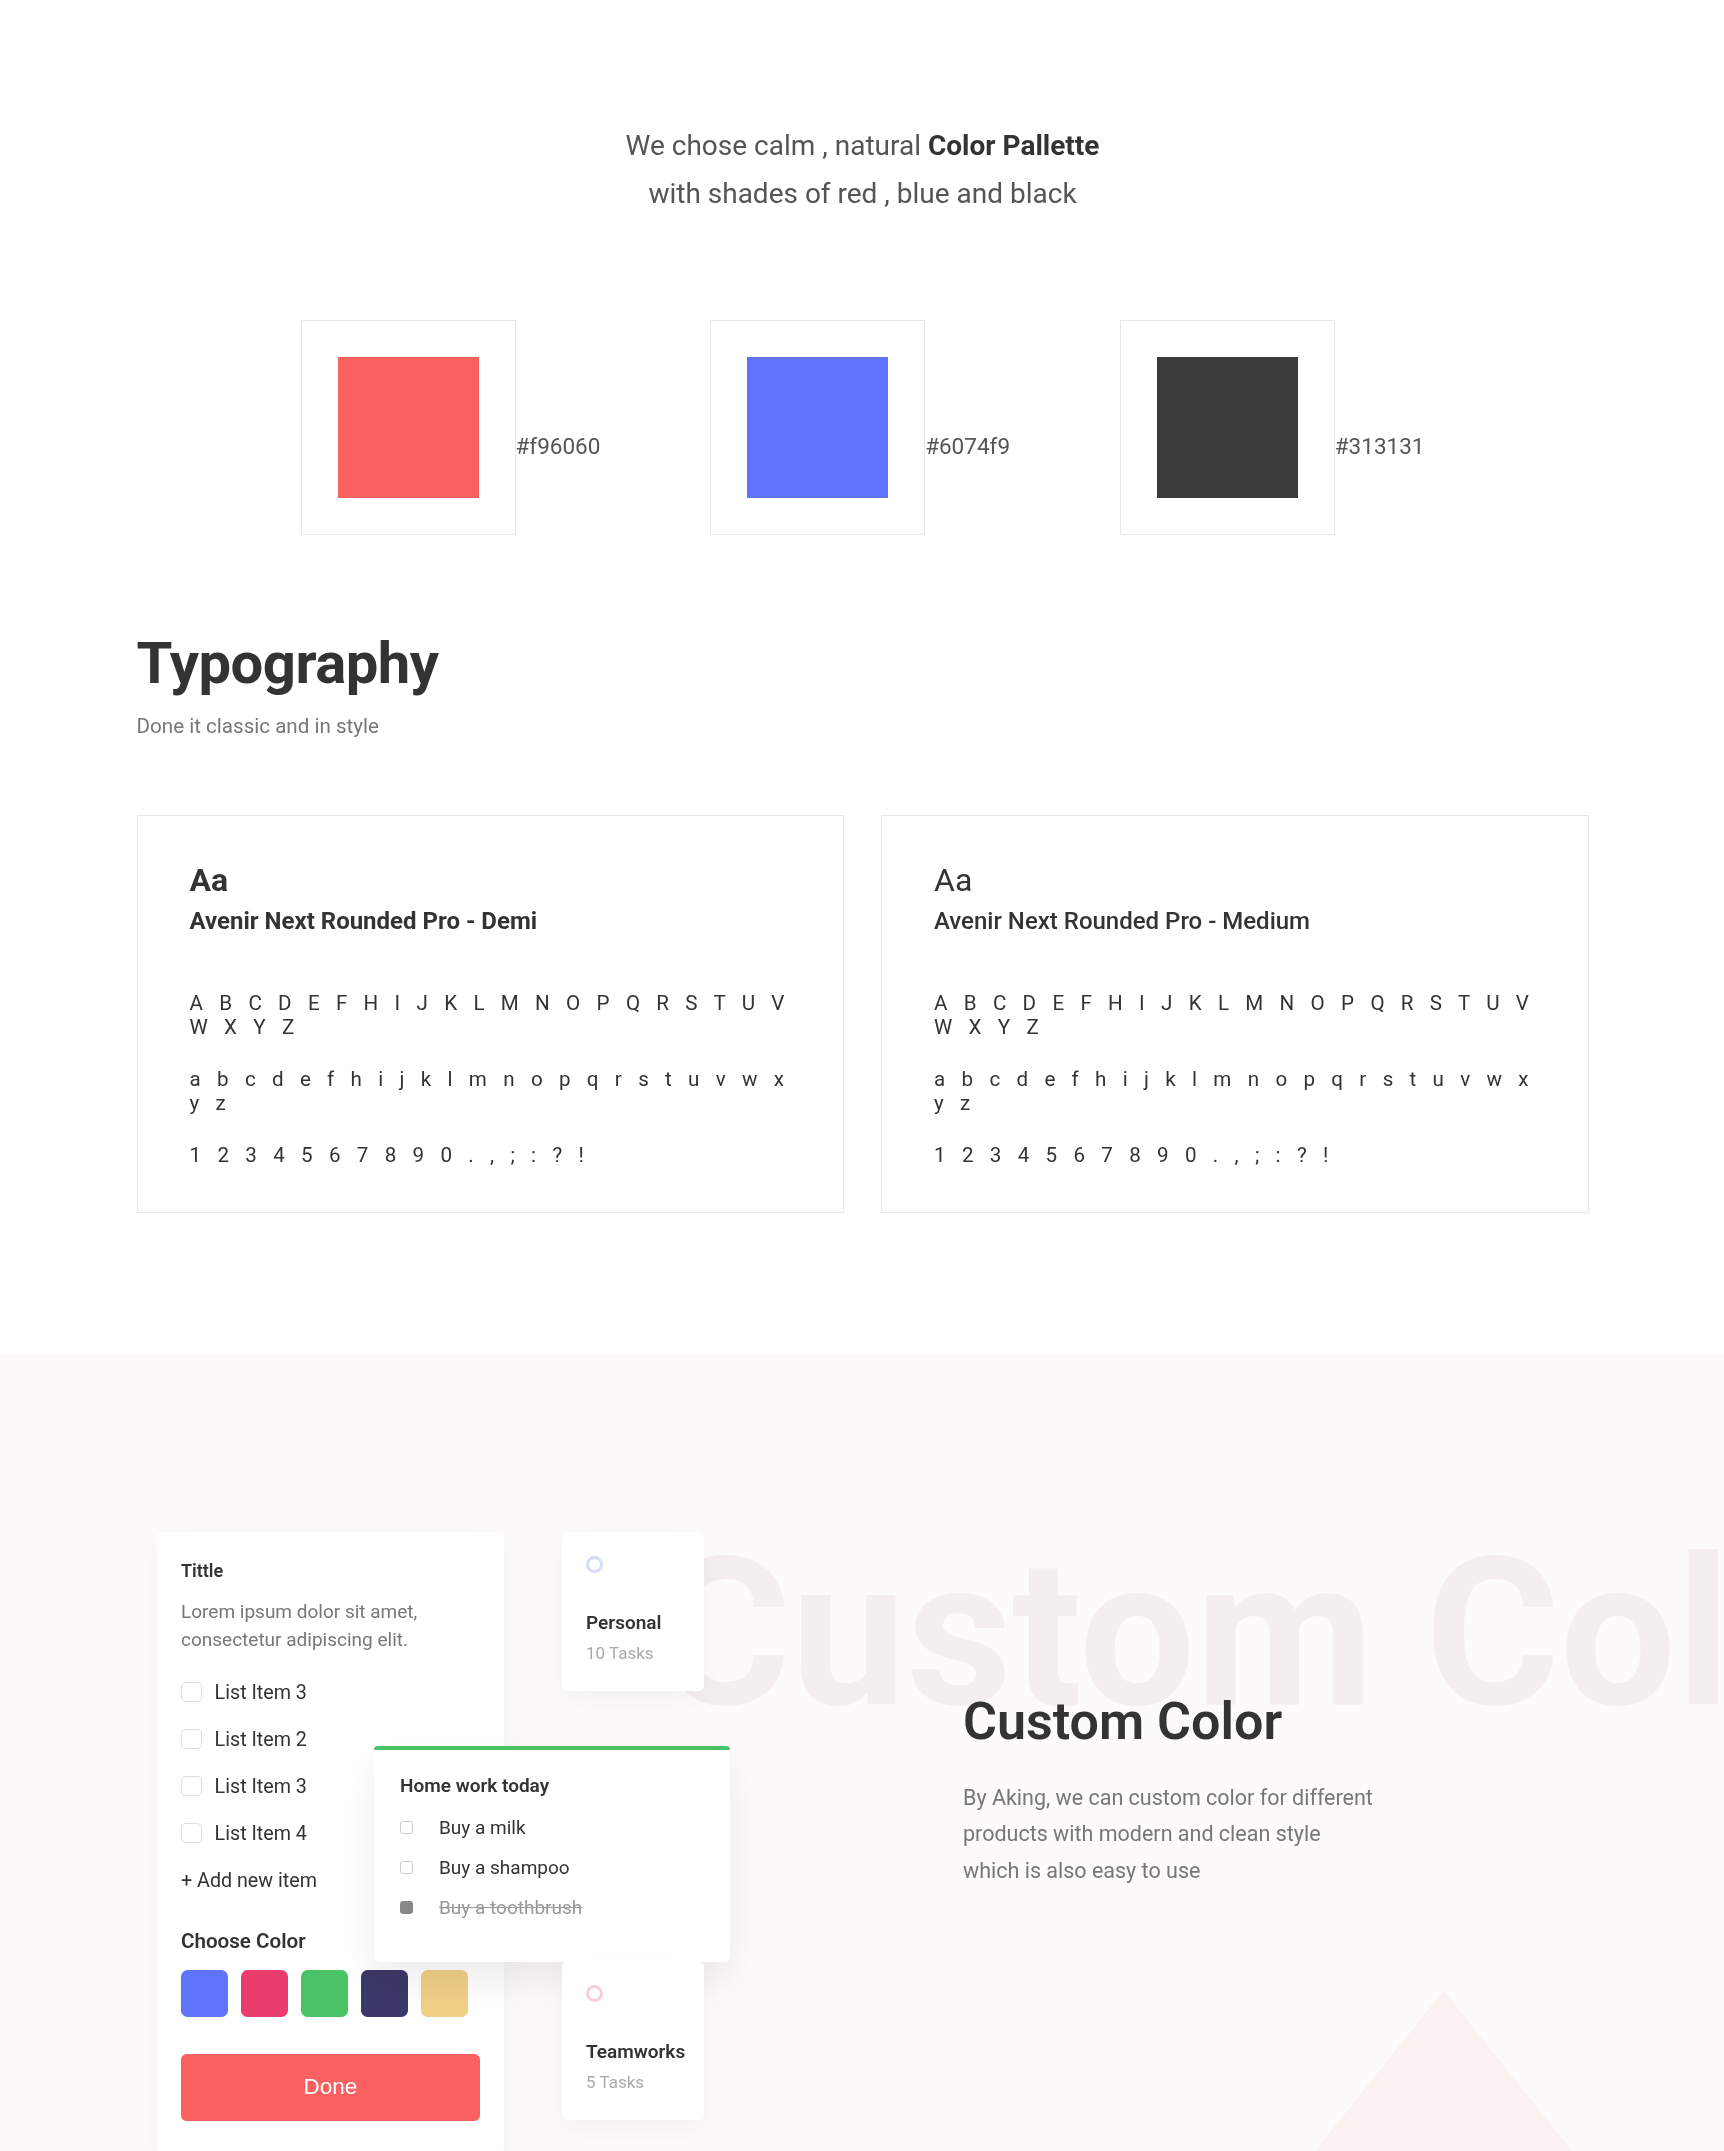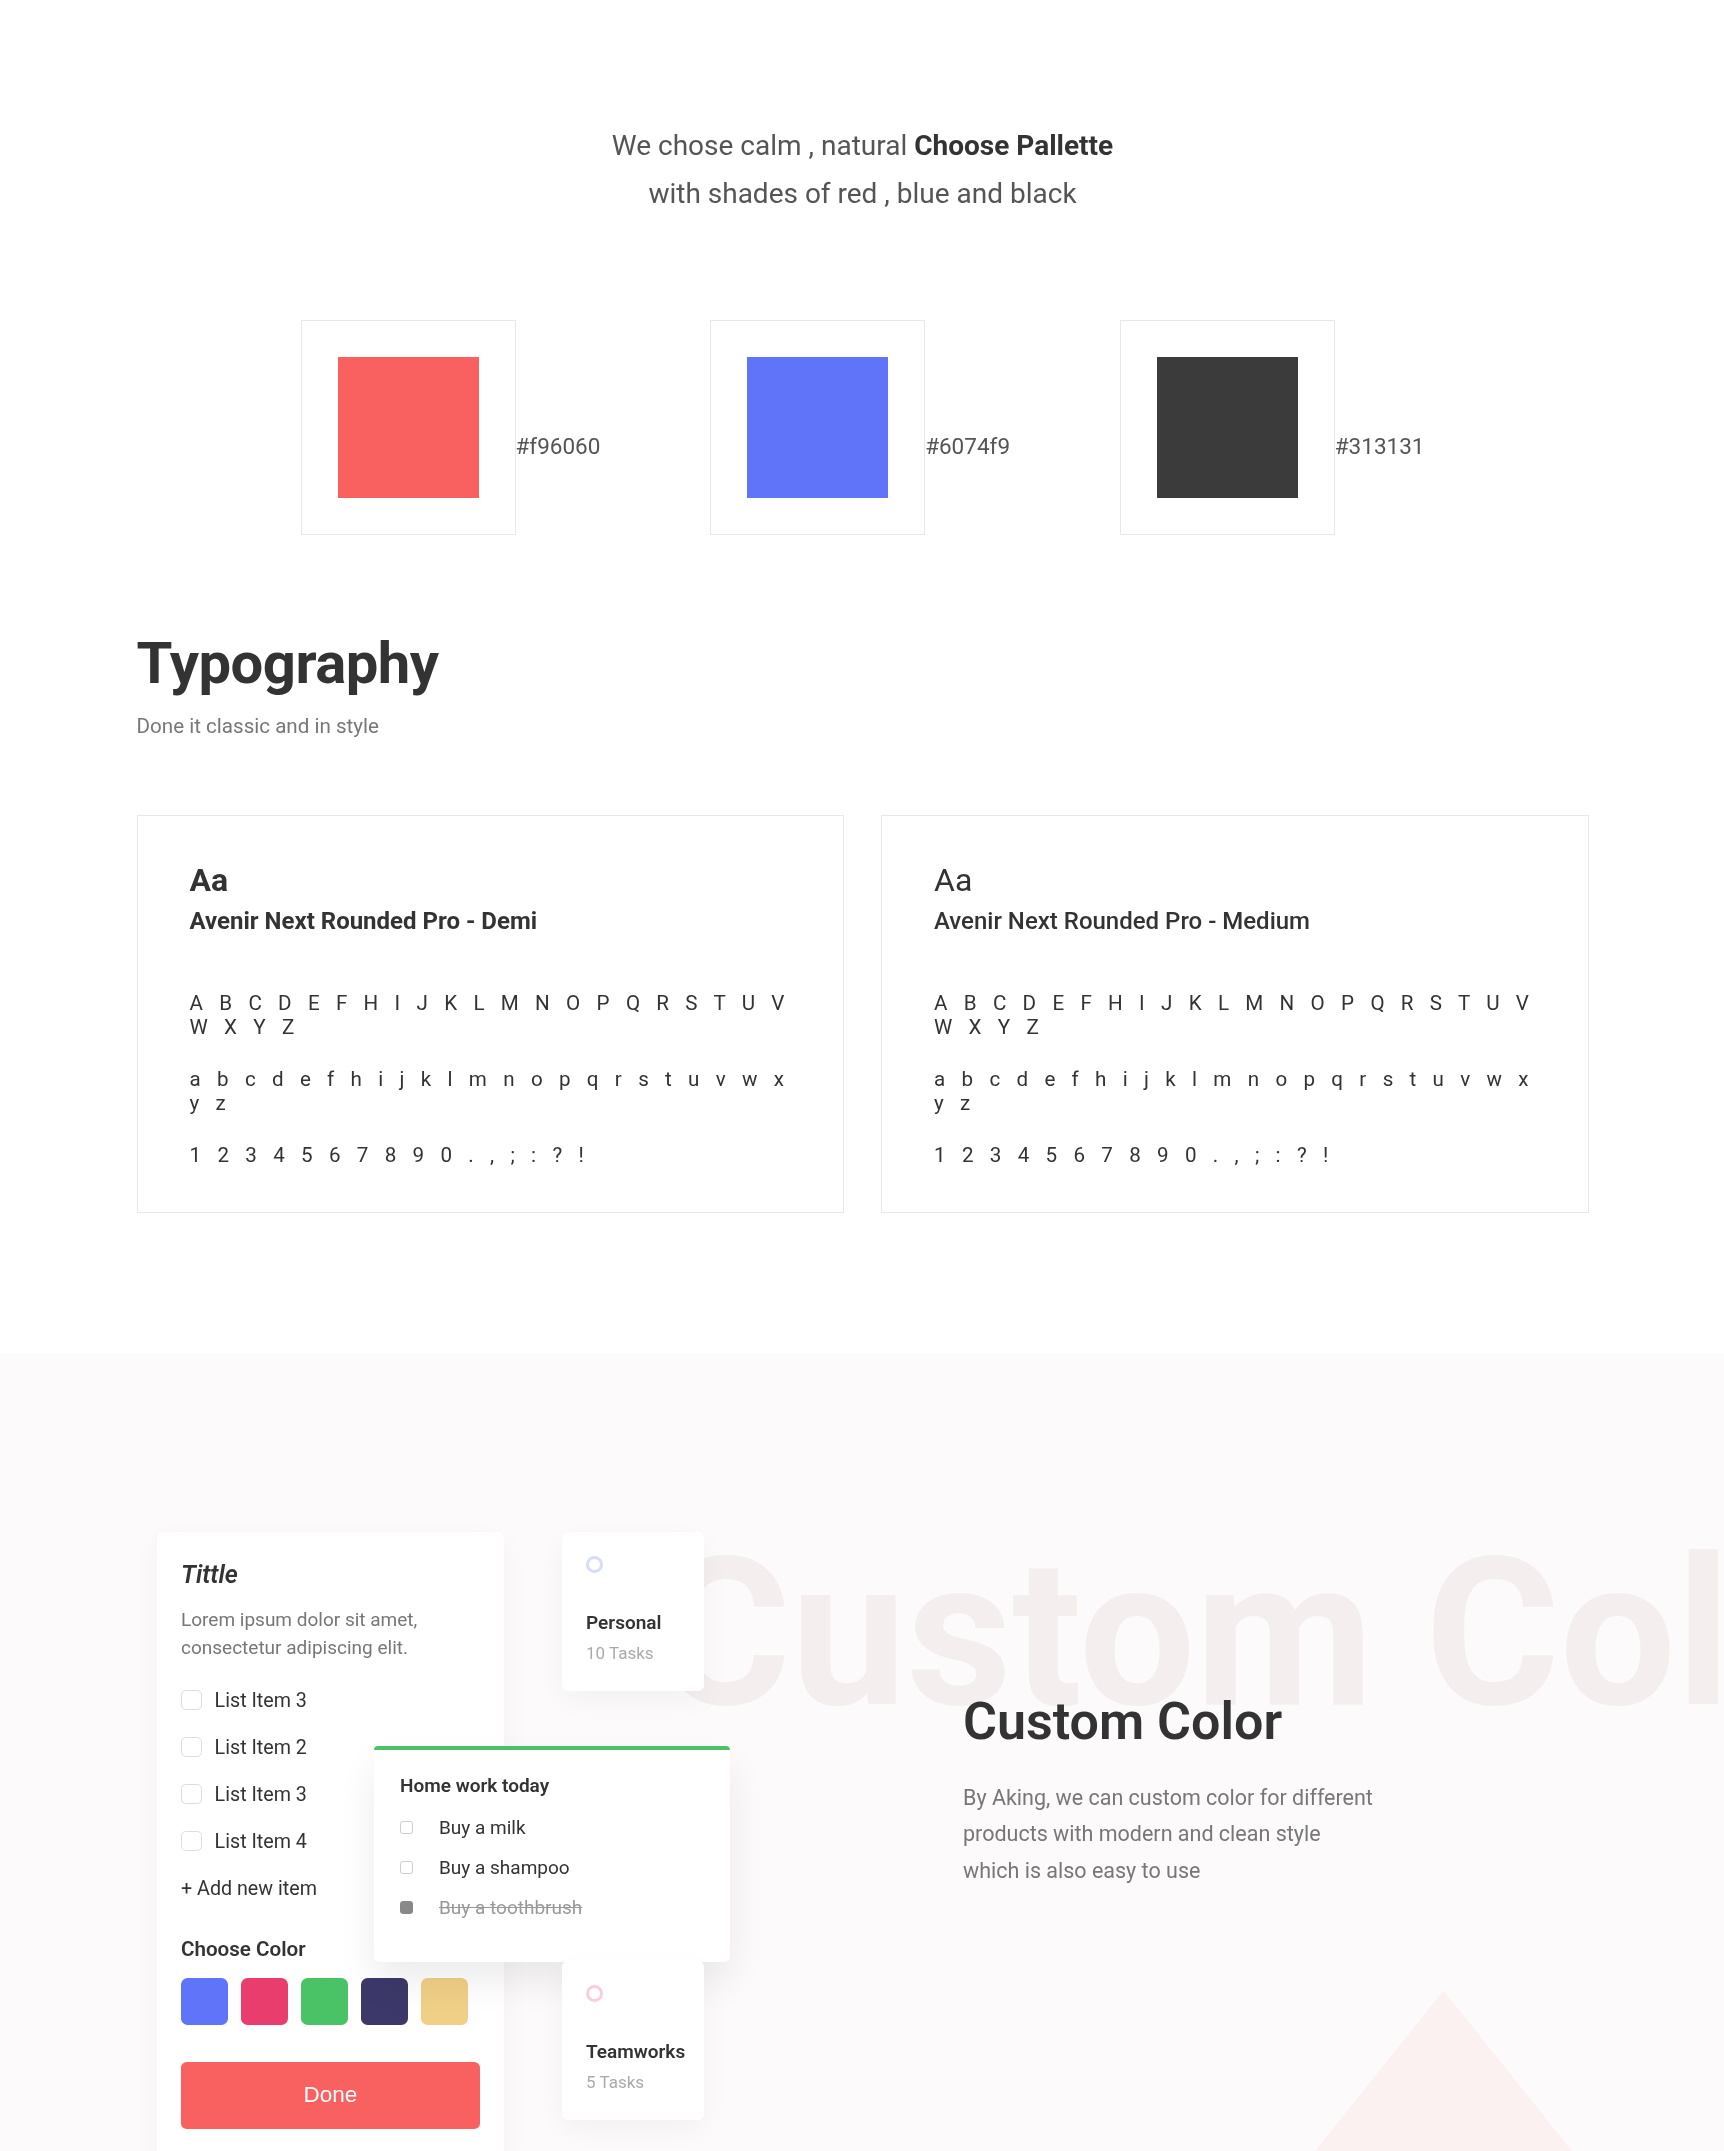--- a/index.html
+++ b/index.html
@@ -33,21 +33,21 @@
 .custom-section { position: relative; margin-top: 141px; background: #fcfafa; min-height: 918px; overflow: hidden; }
 
 .bg-text { position: absolute; top: 159px; left: 656px; font-size: 206px; font-weight: 700; color: rgba(240,230,230,0.6); white-space: nowrap; z-index: 0; }
 .bg-shape { position: absolute; bottom: -187px; right: -187px; width: 937px; height: 656px; z-index: 0; }
 
 .custom-inner { position: relative; z-index: 1; padding-top: 178px; display: flex; }
 
 .cards-cluster { position: relative; width: 712px; height: 656px; margin-left: 157px; }
 
 .main-card { position: absolute; top: 0; left: 0; width: 347px; background: #fff; border-radius: 5.6px; box-shadow: 0 9.4px 28px rgba(0,0,0,0.04); padding: 28px 24px 32px; }
-.main-card .title-label { font-size: 25px; font-weight: 600; color: #333; font-style: italic; }
+.main-card .title-label { font-size: 18px; font-weight: 600; color: #333; }
 .main-card .desc { font-size: 19px; color: #777; margin-top: 17px; line-height: 1.5; }
 .check-list { margin-top: 26px; }
 .check-row { display: flex; align-items: center; gap: 13px; margin-bottom: 24px; }
 .check-box { width: 20.6px; height: 20.6px; border: 1.9px solid #ddd; border-radius: 4.7px; flex-shrink: 0; }
 .check-label { font-size: 19.7px; color: #333; }
 .add-item { font-size: 19.7px; color: #333; margin-top: 19px; cursor: pointer; }
 .choose-label { font-size: 20.6px; font-weight: 600; color: #333; margin-top: 37px; }
 .color-row { display: flex; gap: 13px; margin-top: 17px; }
 .color-chip { width: 47px; height: 47px; border-radius: 6.6px; }
 .done-btn { width: 100%; margin-top: 37px; background: #f96060; color: #fff; border: none; border-radius: 5.6px; font-size: 22.5px; padding: 20.6px 0; cursor: pointer; }
@@ -75,21 +75,21 @@
 .custom-heading { font-size: 52px; font-weight: 600; color: #333; }
 .custom-desc { font-size: 21.5px; color: #777; margin-top: 28px; line-height: 1.7; max-width: 412px; }
 </style>
 </head>
 <body>
 
 <div class="page">
 
   <div class="palette-intro">
     <div>
-      <span>We chose calm , natural </span><span class="strong">Choose Pallette</span>
+      <span>We chose calm , natural </span><span class="strong">Color Pallette</span>
     </div>
     <div>with shades of red , blue and black</div>
   </div>
 
   <div class="palette-row">
     <div class="palette-item">
       <div class="swatch-card">
           <div class="swatch" style="background: rgb(249, 96, 96);"></div>
         </div>
       <div class="swatch-hex">#f96060</div>

